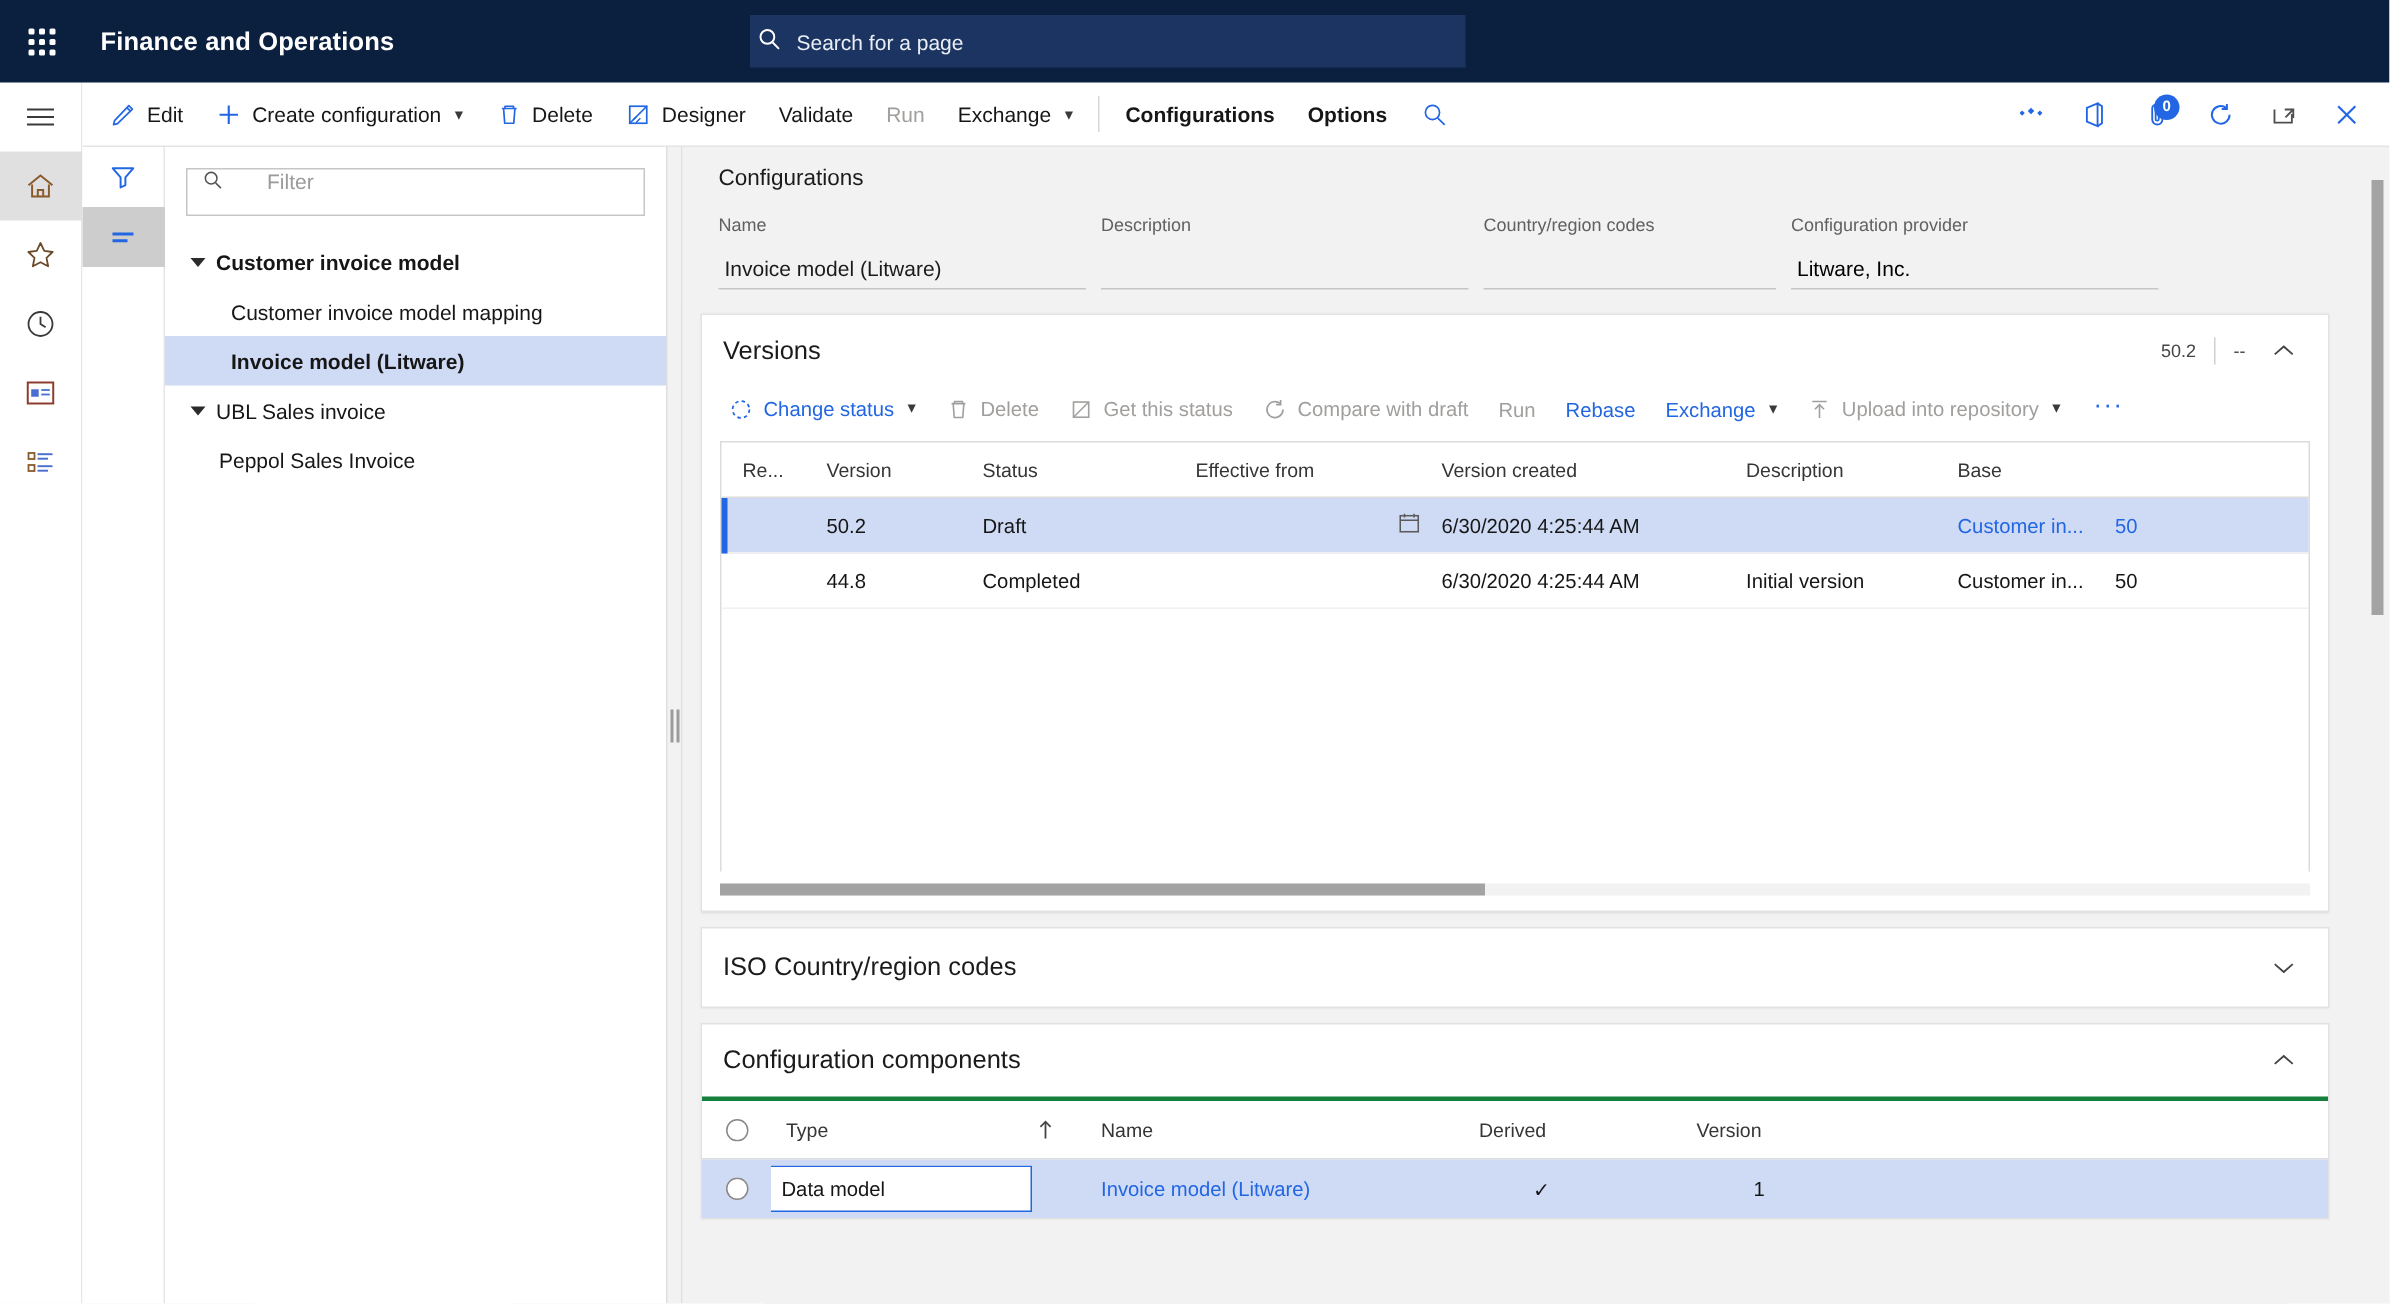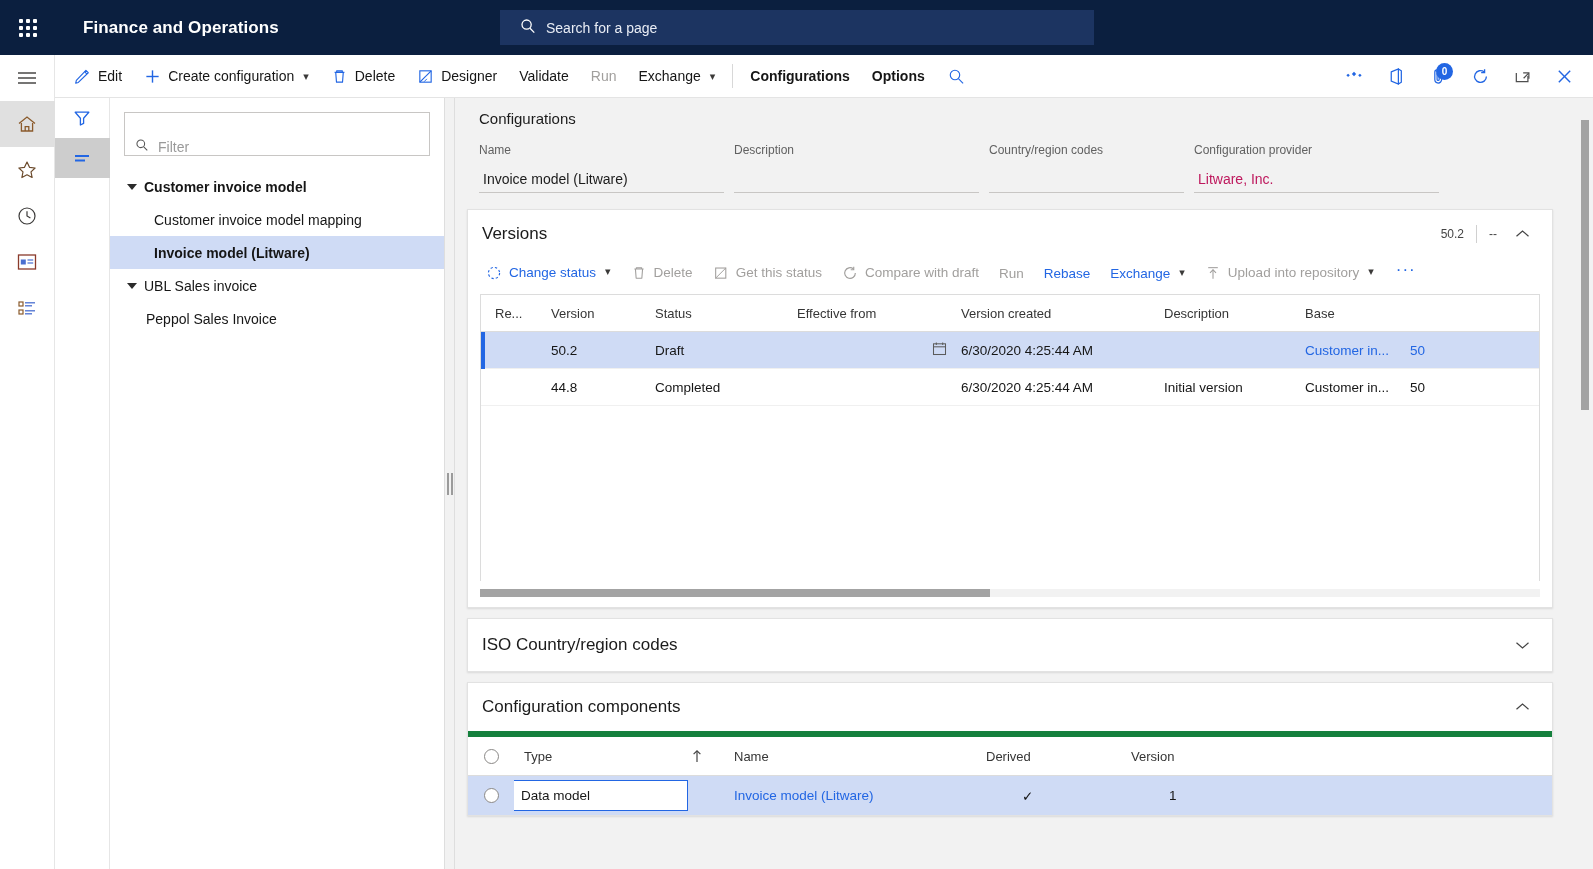--- a/index.html
+++ b/index.html
@@ -24,28 +24,28 @@
   }
   .waffle {
     width: 55px; height: 55px;
     display: flex; align-items: center; justify-content: center;
     cursor: pointer;
   }
   .waffle-grid { display: grid; grid-template-columns: repeat(3, 4px); grid-template-rows: repeat(3, 4px); gap: 3px; }
   .waffle-grid i { width: 4px; height: 4px; background: #ffffff; border-radius: 1px; display: block; }
   .app-title {
     font-size: 17px; font-weight: bold; letter-spacing: .1px;
-    margin-left: 28px; white-space: nowrap; text-align: center;
+    margin-left: 12px; white-space: nowrap; text-align: center;
   }
   .search-wrap {
     position: absolute; left: 500px; top: 10px;
-    width: 594px; height: 35px;
+    width: 477px; height: 35px;
     background: #1c3461;
     display: flex; align-items: center;
-    padding: 0 20px;
+    padding: 0 5px;
     cursor: text;
   }
   .search-wrap svg { flex: 0 0 auto; margin-right: 10px; }
   .search-ph { color: #e9edf5; font-size: 14px; }
   .top-right {
     margin-left: auto; display: flex; align-items: center; height: 55px;
     padding-right: 14px; gap: 2px;
   }
   .top-right .legal { font-size: 14px; padding: 0 14px; cursor: pointer; color:#fff; }
   .top-icon {
@@ -138,25 +138,26 @@
   
   .treepane {
     width: 334px; min-width: 334px;
     background: #ffffff;
     display: flex; flex-direction: column;
     padding: 14px 0 0 0;
     position: relative;
   }
   .filterbox {
     margin: 0 14px 14px 14px;
-    height: 44px;
+    height: 32px;
     border: 1px solid #c8c6c4;
-    display: flex; align-items: flex-end;
+    display: flex; align-items: flex-start;
     padding: 0 10px;
     cursor: text;
+    gap: 20px;
   }
   .filterbox .fph { color: #9a9a9a; font-size: 14px; margin-left: 9px; }
   .tree { font-size: 14px; }
   .tnode {
     height: 33px; display: flex; align-items: center;
     padding-left: 10px; cursor: pointer; white-space: nowrap;
   }
   .tnode.sel { background: #cfdbf5; }
   .tnode .tw { width: 24px; display: flex; align-items: center; justify-content: center; flex:0 0 24px; }
   .tnode.lvl2 { padding-left: 44px; }
@@ -183,21 +184,21 @@
   .hdrfields { background: #f2f2f2; padding: 12px 0 6px 24px; }
   .hdrfields .secname { font-size: 15px; color:#1b1b1b; margin-bottom: 16px; }
   .fieldrow { display: flex; }
   .field { margin-right: 10px; }
   .field .flabel { font-size: 12px; color: #616161; margin-bottom: 8px; }
   .field .fval {
     height: 28px; font-size: 14px; color: #1b1b1b;
     border-bottom: 1px solid #c8c6c4;
     display: flex; align-items: center; padding-left: 4px;
   }
-  .field .fval.link { color: #be185d; }
+  .field .fval.link { color: #000000; }
 
   
   .card {
     background: #ffffff;
     border: 1px solid #e2e2e2;
     margin: 10px 24px 0 12px;
     box-shadow: 0 .6px 1.8px rgba(0,0,0,.10);
   }
   .card-hdr {
     height: 48px; display: flex; align-items: center;
@@ -231,21 +232,21 @@
   .gcell.link { color: #2266e3; }
   .gfill { height: 175px; }
   .hscroll-wrap { padding: 8px 12px 10px 12px; }
   .hscroll-track { height: 8px; background: #f2f2f2; position: relative; }
   .hscroll-thumb { position: absolute; left: 0; top: 0; height: 8px; width: 510px; background: #a3a3a3; cursor: pointer; }
 
   
   .card.collapsed .card-hdr { height: 52px; }
 
   
-  .cgrid { border-top: 6px solid #15803d; }
+  .cgrid { border-top: 3px solid #15803d; }
   .cgrow { display: flex; height: 39px; align-items: center; font-size: 13.5px; }
   .cghead { border-bottom: 1px solid #dcdcdc; font-size: 13px; color: #353535; }
   .cgrow.sel { background: #cfdbf5; }
   .radio { width: 15px; height: 15px; border: 1px solid #8a8886; border-radius: 50%; background:#fff; }
   .cellinput {
     background: #ffffff; border: 1px solid #2266e3;
     height: 31px; display: flex; align-items: center;
     padding: 0 8px; margin-left: -2px; font-size: 13.5px;
   }
 

